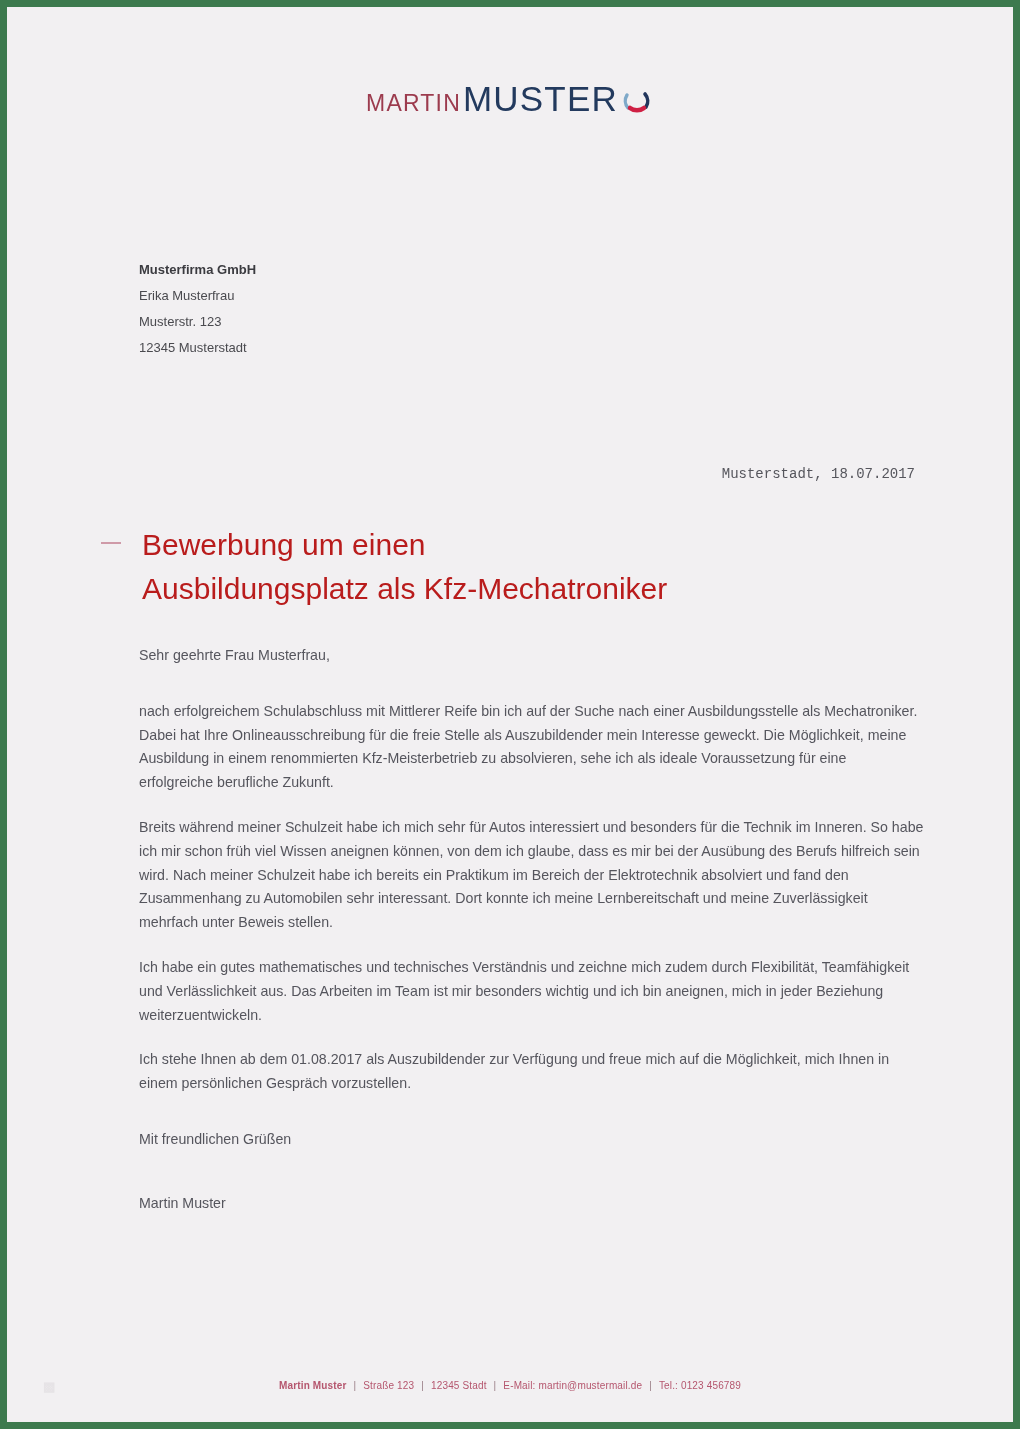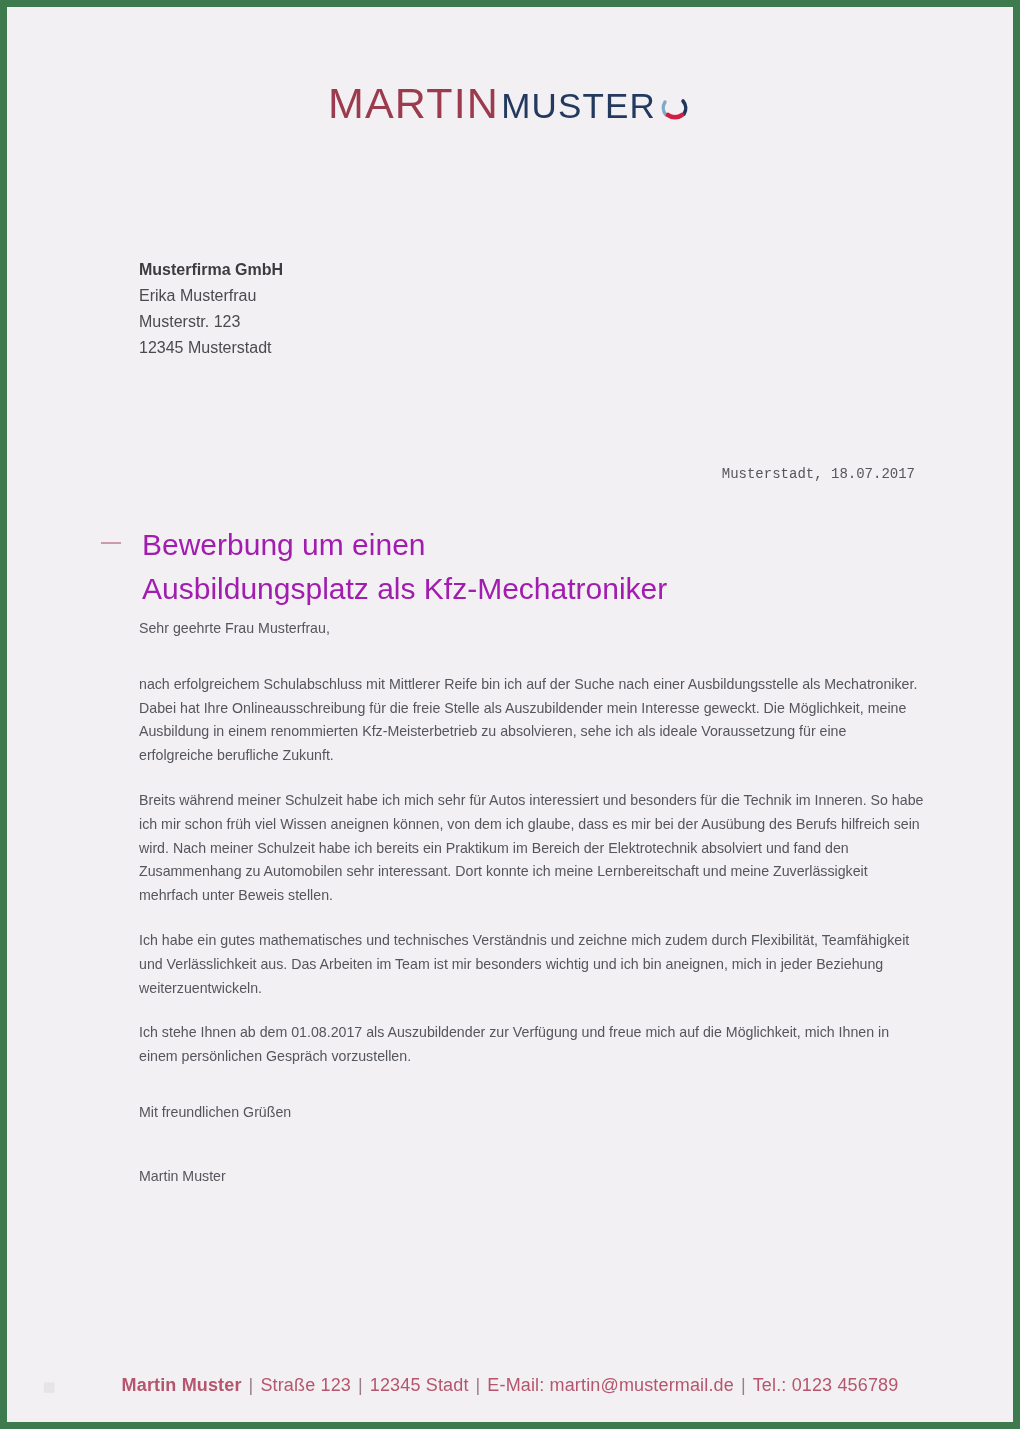--- a/index.html
+++ b/index.html
@@ -36,21 +36,21 @@
     width: 100%;
     text-align: center;
     height: 50px;
   }
   .logo-wrap {
     display: inline-block;
     position: relative;
     white-space: nowrap;
   }
   .logo-first {
-    font-size: 43px;
+    font-size: 23px;
     letter-spacing: 1.2px;
     color: #9c3b4e;
     font-weight: 400;
     margin-top: 8px;
   }
   .logo-last {
     font-size: 35px;
     letter-spacing: 1.2px;
     color: #233a5e;
     font-weight: 400;
@@ -65,21 +65,21 @@
     margin-left: 2px;
     margin-top: -8px;
   }
   .logo-mark svg { display: block; }
 
   
   .address-block {
     position: absolute;
     left: 132px;
     top: 250px;
-    font-size: 16px;
+    font-size: 13px;
     color: #4a4a4f;
     line-height: 26px;
   }
   .address-block .company {
     font-weight: bold;
     color: #3b3b40;
   }
 
   
   .date-line {
@@ -103,30 +103,30 @@
     left: 0;
     top: 19px;
     width: 20px;
     height: 2px;
     background: #cf9aa8;
   }
   .headline-text {
     margin-left: 41px;
     font-size: 30px;
     line-height: 44px;
-    color: #a21caf;
+    color: #b91c1c;
     font-weight: 400;
   }
   .headline-text .hl-line { display: block; }
 
   
   .letter-body {
     position: absolute;
     left: 132px;
-    top: 610px;
+    top: 637px;
     width: 785px;
     font-size: 14.2px;
     line-height: 23.8px;
     color: #55555d;
   }
   .letter-body p {
     margin: 0 0 21px 0;
   }
   .letter-body p.salutation { margin-bottom: 32px; }
   .letter-body p.closing { margin-top: 32px; margin-bottom: 4px; }
@@ -135,21 +135,21 @@
   
   .footer {
     position: absolute;
     left: 0;
     top: 1368px;
     width: 100%;
     text-align: center;
   }
   .footer-text {
     display: inline-block;
-    font-size: 18px;
+    font-size: 10px;
     color: #b5566e;
     letter-spacing: 0.15px;
   }
   .footer-text .sep {
     color: #9a7d86;
     padding: 0 7px;
   }
   .footer-name { font-weight: bold; }
 
   .corner-mark {

